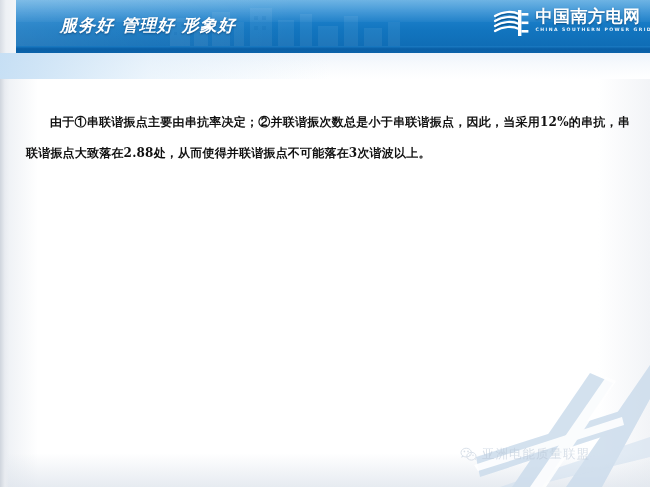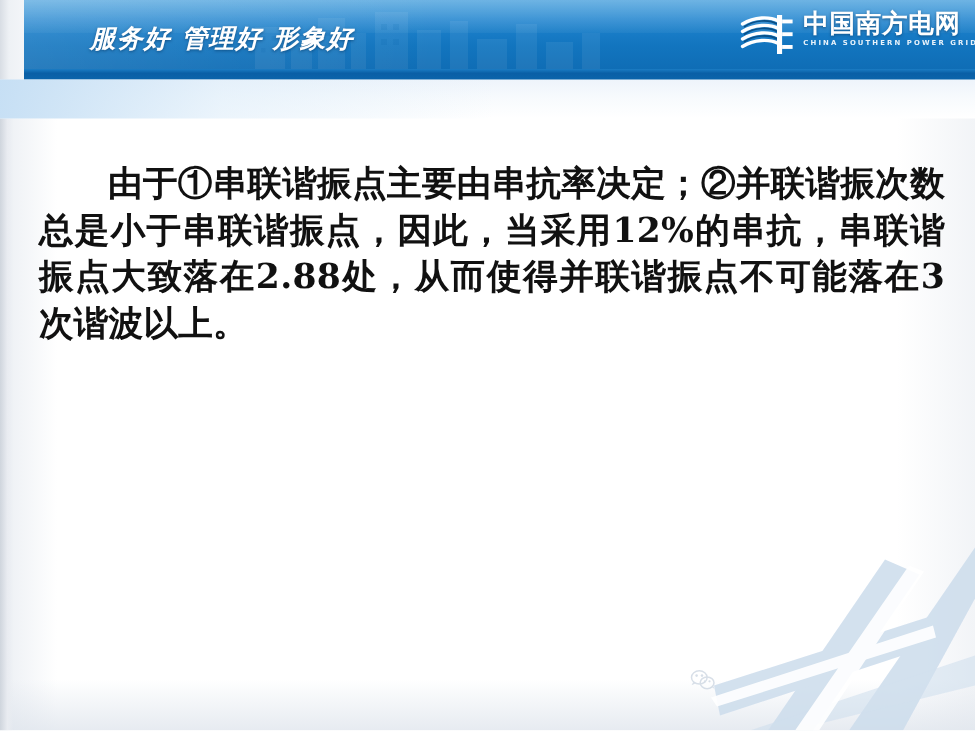--- a/index.html
+++ b/index.html
@@ -105,21 +105,21 @@
     white-space:nowrap;
   }
 
   
   .content {
     position:absolute;
     left:26px; top:107px; width:604px;
   }
   .para {
     font-family:"DejaVu Serif", serif;
-    font-size:23px;
+    font-size:12px;
     font-weight:bold;
     color:#111111;
     line-height:31px;
     text-align:justify;
     text-justify:inter-ideograph;
     text-indent:2em;
     letter-spacing:0.2px;
   }
   .para + .para { margin-top:0px; }
 
@@ -247,15 +247,16 @@
       </g>
       <g fill="#b9c6d6">
         <circle cx="4.4" cy="4.4" r="0.85"></circle>
         <circle cx="8.0" cy="4.4" r="0.85"></circle>
         <circle cx="9.9" cy="8.2" r="0.75"></circle>
         <circle cx="13.0" cy="8.2" r="0.75"></circle>
         <path d="M2.2 8.6 L1.0 10.8 L3.6 9.7 Z"></path>
         <path d="M14.6 12.0 L16.3 13.4 L15.4 11.2 Z"></path>
       </g>
     </svg>
+    <div class="wm-text">亚洲电能质量联盟</div>
   </div>
 
 </div>
 
 </body></html>

